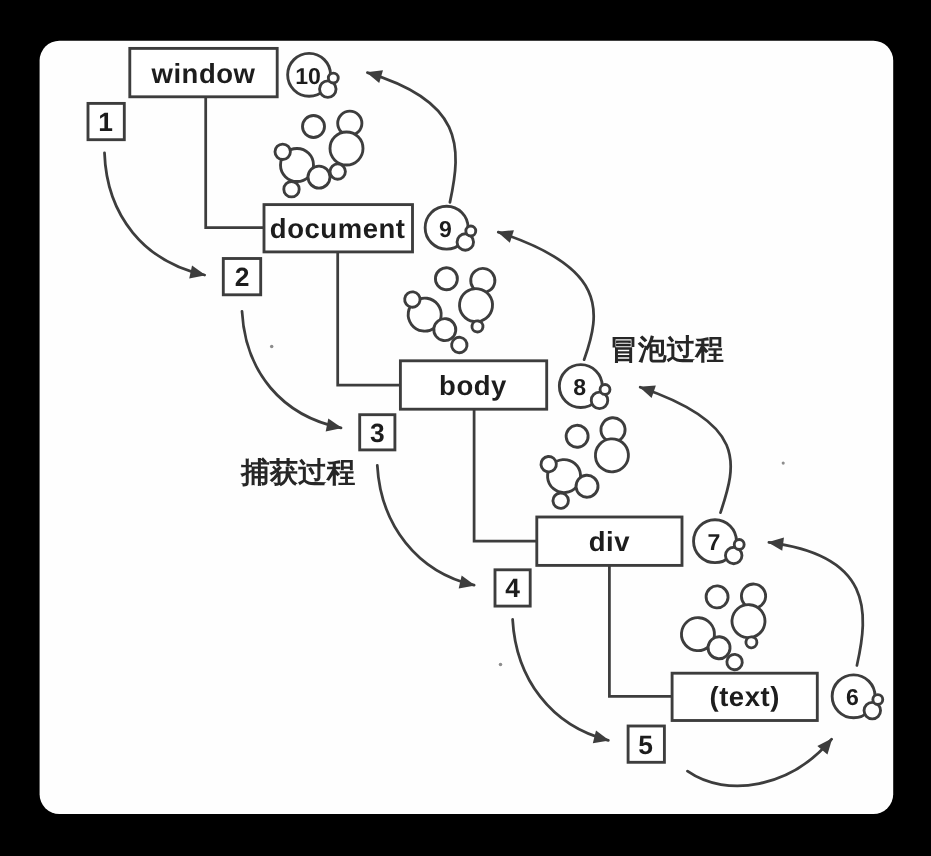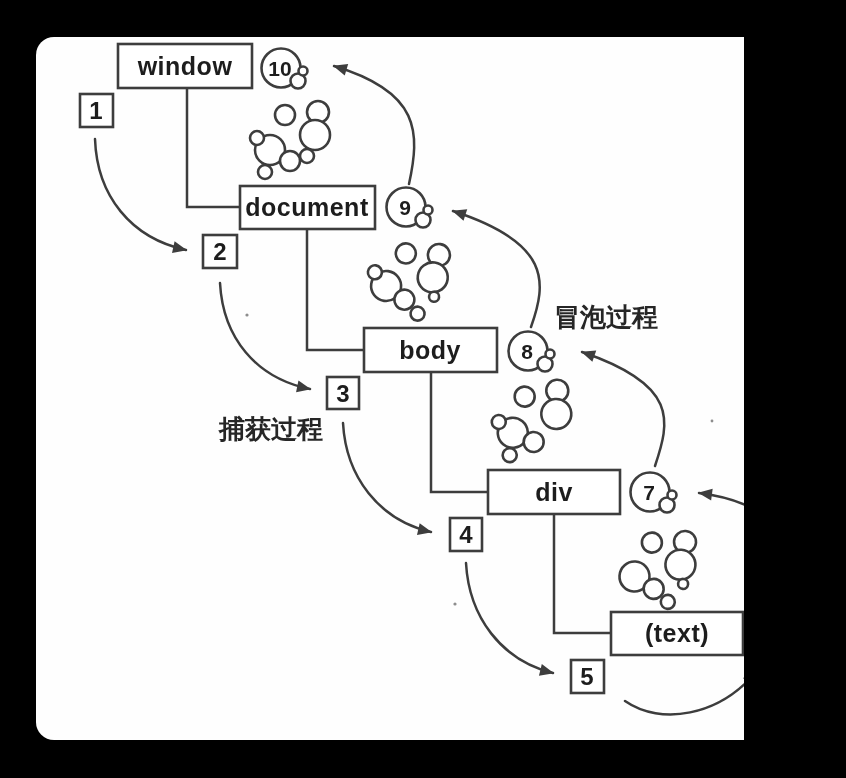--- a/index.html
+++ b/index.html
@@ -1,16 +1,16 @@
 <!DOCTYPE html>
 <html><head>
 <meta charset="utf-8">
 <style>
   html, body { margin: 0; padding: 0; background: #000; }
-  .stage { position: relative; width: 744px; height: 778px; background: #000; overflow: hidden; }
+  .stage { position: relative; width: 846px; height: 778px; background: #000; overflow: hidden; }
   svg { display: block; }
   text { text-anchor: middle; }
   .node-label  { font: bold 25px "Liberation Sans", sans-serif; fill: #1d1d1d; letter-spacing: 0.5px; }
   .step-num    { font: bold 24px "Liberation Sans", sans-serif; fill: #1d1d1d; }
   .circle-num  { font: bold 21px "Liberation Sans", sans-serif; fill: #1d1d1d; }
   .phase-label { font: bold 26px "DejaVu Sans", sans-serif; fill: #262626; }
   .ln  { stroke: #3d3d3d; stroke-width: 2.5; fill: none; }
   .bx  { fill: #ffffff; stroke: #3d3d3d; stroke-width: 2.6; }
   .arr { stroke: #3d3d3d; stroke-width: 2.5; fill: none; stroke-linecap: round; }
   .speck { fill: #8d8d8d; }

